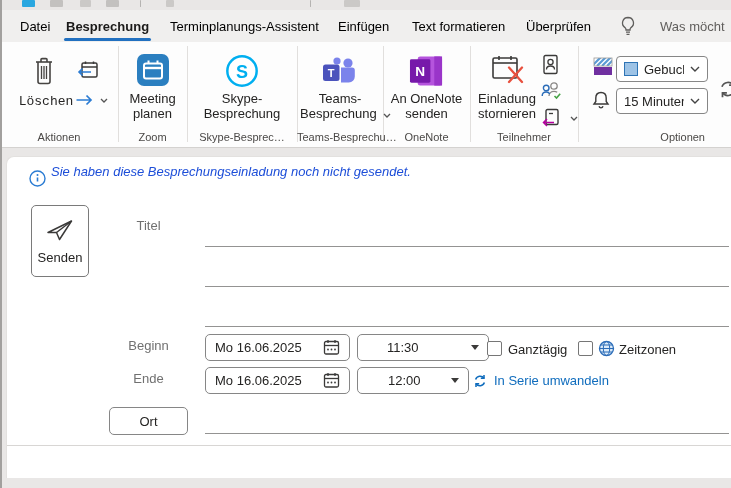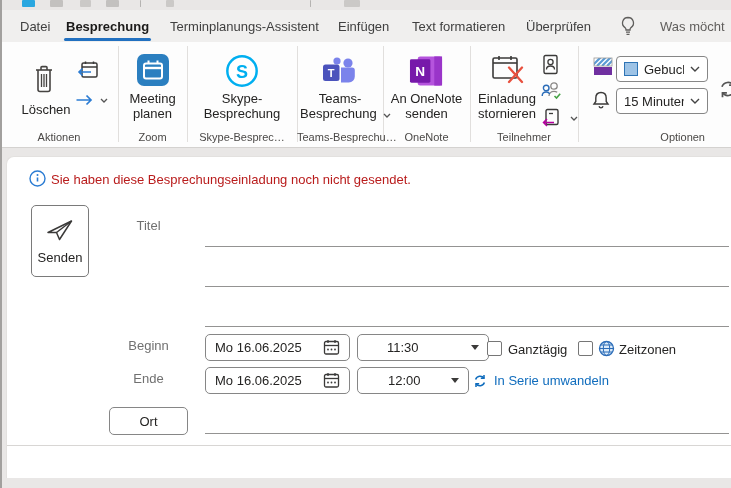--- a/index.html
+++ b/index.html
@@ -10,21 +10,21 @@
   }
   .win-left-border { position:absolute; left:0; top:0; width:2px; height:488px; background:#a2a09e; z-index:50; }
 
   
   .titlestrip { position:absolute; left:0; top:0; width:731px; height:10px; background:#e9e7e6; }
   .qat-ico { position:absolute; top:0; height:7px; border-radius:1px; }
 
   
   .tabbar { position:absolute; left:0; top:10px; width:731px; height:32px; background:#f0efee; }
   .tab { position:absolute; top:0; height:32px; display:flex; align-items:center; padding:0 2px;
-         color:#404040; cursor:default; white-space:nowrap; }
+         color:#000000; cursor:default; white-space:nowrap; }
   .tab.active { color:#1b1a19; font-weight:bold; }
   .tab.active::after { content:""; position:absolute; left:0; right:0; bottom:1px; height:3px;
          background:#2170c0; border-radius:2px; }
   .tellme { position:absolute; top:0; height:32px; display:flex; align-items:center; gap:24px; color:#605e5c; white-space:nowrap; }
 
   
   .ribbon { position:absolute; left:0; top:42px; width:731px; height:106px; background:#fdfdfd;
             border-bottom:1px solid #d4d2d0; overflow:hidden; }
   .grp-sep { position:absolute; top:4px; height:96px; width:1px; background:#e1dfdd; }
   .grp-label { position:absolute; top:89px; height:14px; font-size:11px; color:#4a4846; text-align:center; white-space:nowrap; }
@@ -102,21 +102,21 @@
   </div>
 
   <div class="ribbon">
     <div class="grp-sep" style="left:118px;"></div>
     <div class="grp-sep" style="left:187px;"></div>
     <div class="grp-sep" style="left:297px;"></div>
     <div class="grp-sep" style="left:383px;"></div>
     <div class="grp-sep" style="left:470px;"></div>
     <div class="grp-sep" style="left:578px;"></div>
 
-    <div class="abs" style="left:14px; top:20px; width:64px; height:72px;">
+    <div class="abs" style="left:14px; top:12px; width:64px; height:72px;font-family:Liberation Mono, monospace;">
       <svg class="abs" style="left:18px; top:2px;" width="24" height="30" viewBox="0 0 24 30">
         <path d="M4 6 h16" stroke="#464442" stroke-width="1.6" fill="none"></path>
         <path d="M9 6 V3.6 a1 1 0 0 1 1-1 h4 a1 1 0 0 1 1 1 V6" stroke="#464442" stroke-width="1.6" fill="none"></path>
         <path d="M6 6 v19.5 a2 2 0 0 0 2 2 h8 a2 2 0 0 0 2-2 V6" stroke="#464442" stroke-width="1.6" fill="none"></path>
         <path d="M9.5 10 v13 M12 10 v13 M14.5 10 v13" stroke="#464442" stroke-width="1.3"></path>
       </svg>
       <div class="rbtn-label" style="left:0; top:40px; width:64px;">Löschen</div>
     </div>
     <div class="abs" style="left:77px; top:18px; width:24px; height:22px;">
       <svg width="22" height="20" viewBox="0 0 22 20">
@@ -276,21 +276,21 @@
 
   <div class="panel">
 
     <div class="abs" style="left:22px; top:13px;">
       <svg width="17" height="17" viewBox="0 0 17 17">
         <circle cx="8.5" cy="8.5" r="7.5" fill="none" stroke="#2b7cd3" stroke-width="1.4"></circle>
         <path d="M8.5 7.6 v4" stroke="#2b7cd3" stroke-width="1.6"></path>
         <circle cx="8.5" cy="4.9" r="1" fill="#2b7cd3"></circle>
       </svg>
     </div>
-    <div class="abs" style="left:44px; top:15px; color:#b91c1c;">Sie haben diese Besprechungseinladung noch nicht gesendet.</div>
+    <div class="abs" style="left:44px; top:7px; color:#1d4ed8;font-style:italic;">Sie haben diese Besprechungseinladung noch nicht gesendet.</div>
 
     <div class="formbtn" style="left:24px; top:48px; width:58px; height:72px; flex-direction:column; gap:7px; border-color:#7a7a7a;">
       <svg width="30" height="26" viewBox="0 0 30 26">
         <path d="M3 15.5 L26.5 4 L14.5 22.5 L11.5 15.5 Z" fill="none" stroke="#3b3a39" stroke-width="1.5" stroke-linejoin="round"></path>
         <path d="M11.5 15.5 L26.5 4" fill="none" stroke="#3b3a39" stroke-width="1.5"></path>
       </svg>
       <span>Senden</span>
     </div>
 
     <div class="g-label" style="left:102px; top:61px; width:79px;">Titel</div>

